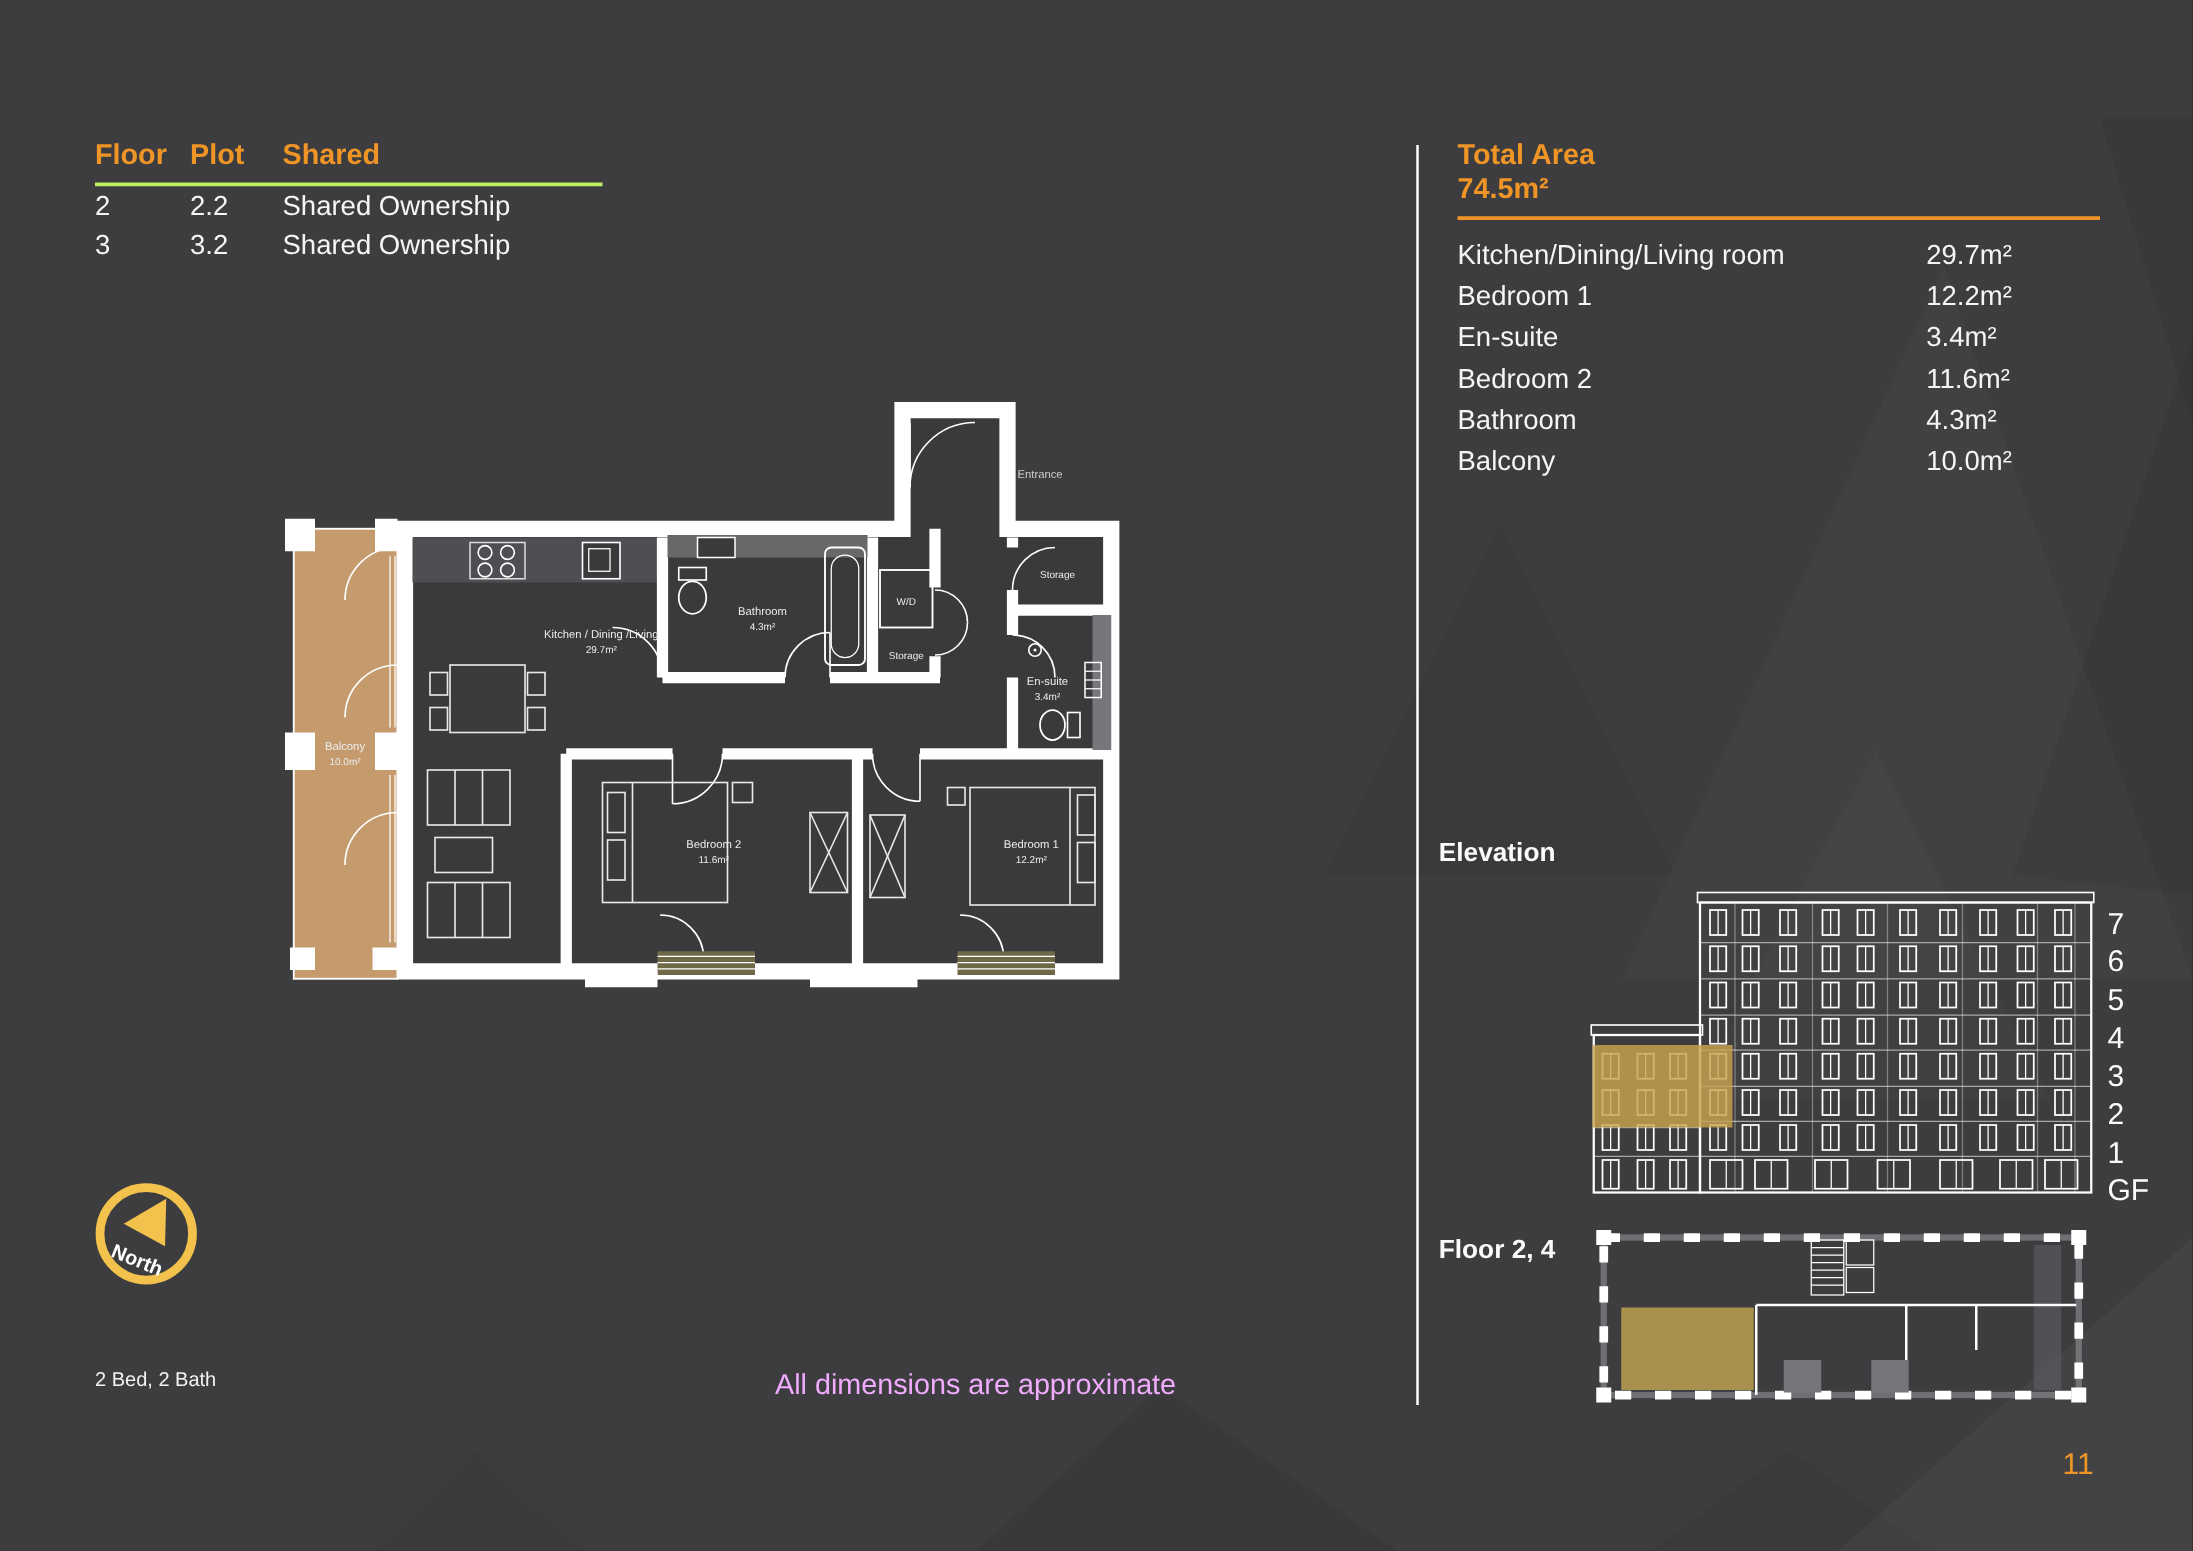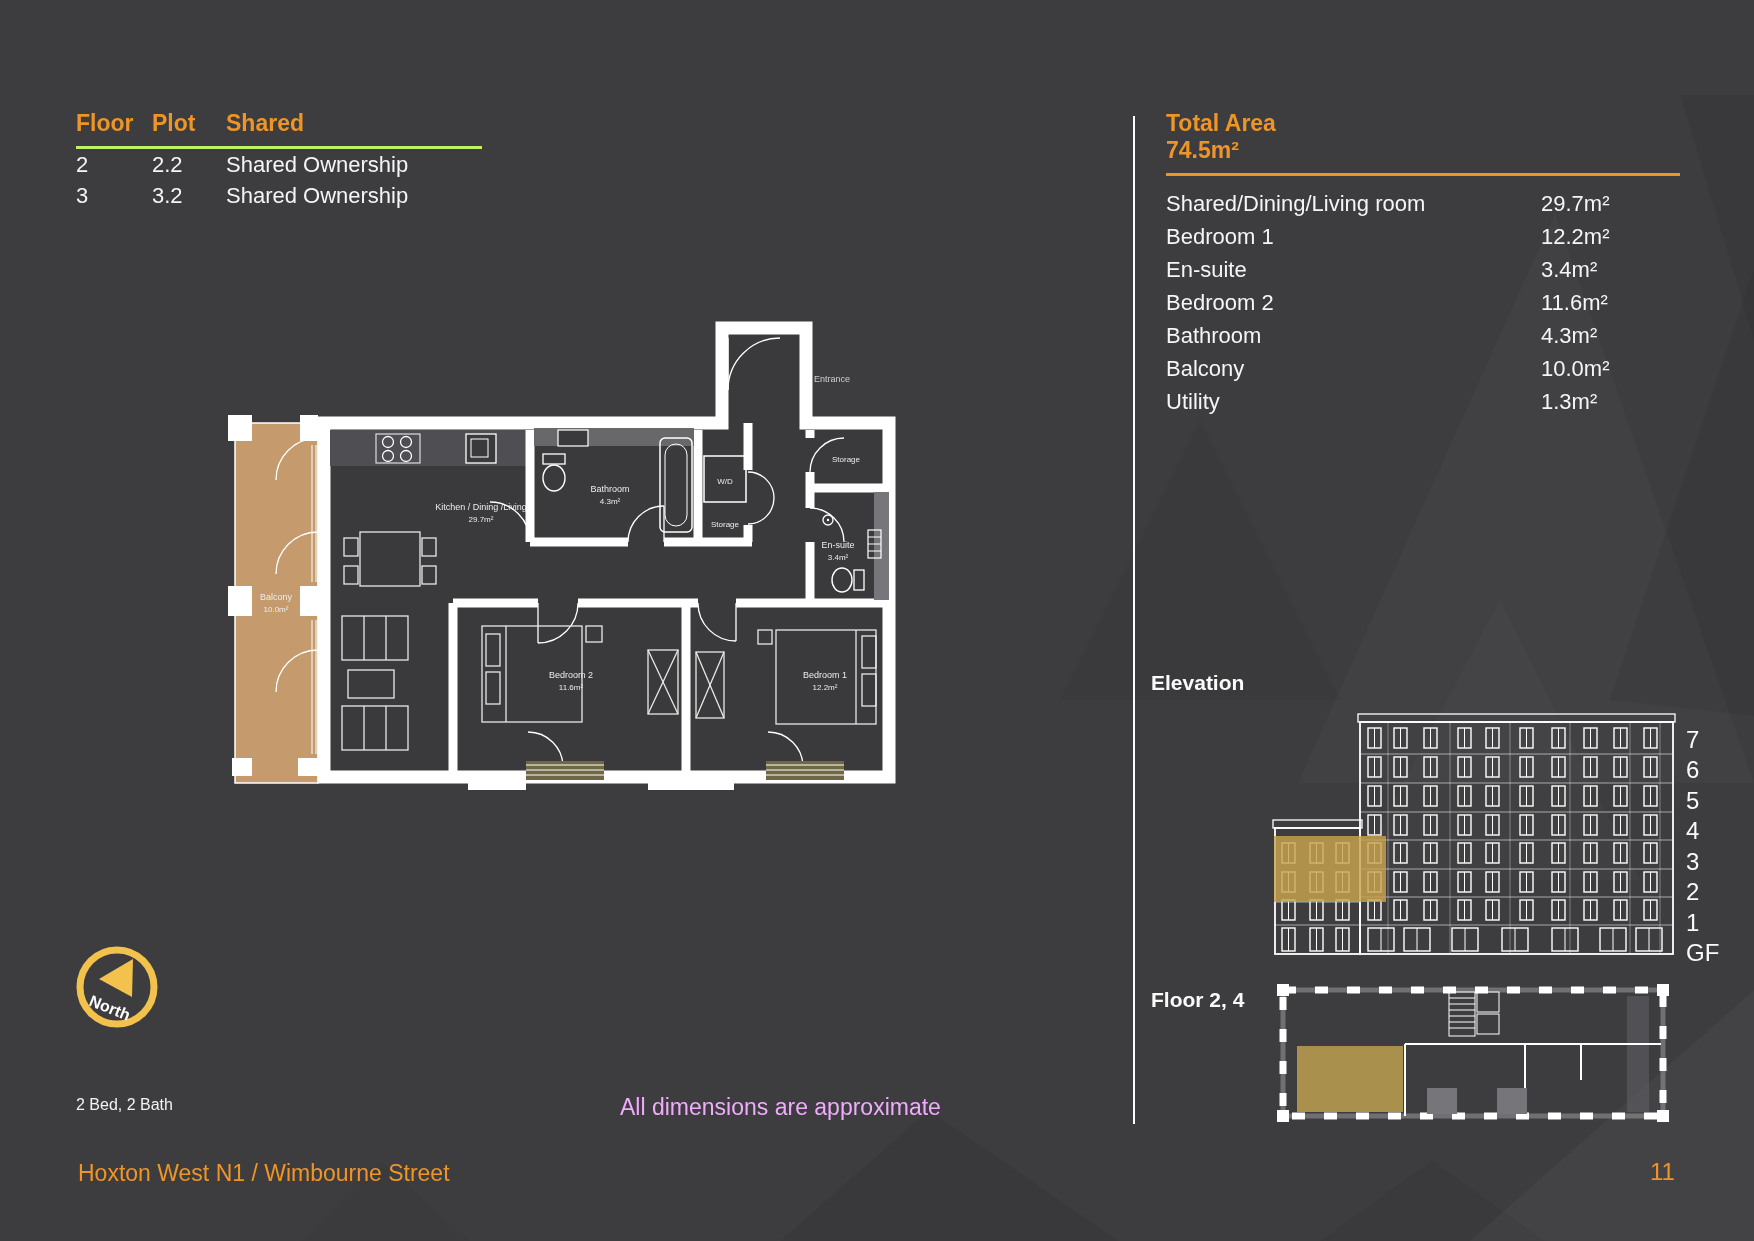--- a/index.html
+++ b/index.html
@@ -77,21 +77,21 @@
 
   <div class="layer v-divider"></div>
 
   <div class="layer area-table">
     <div class="area-head">
       <span>Total Area</span>
       <span>74.5m²</span>
     </div>
     <div class="area-rows">
       <div class="area-row">
-        <span class="lbl">Shared/Dining/Living room</span>
+        <span class="lbl">Kitchen/Dining/Living room</span>
         <span class="val">29.7m²</span>
       </div>
       <div class="area-row">
         <span class="lbl">Bedroom 1</span>
         <span class="val">12.2m²</span>
       </div>
       <div class="area-row">
         <span class="lbl">En-suite</span>
         <span class="val">3.4m²</span>
       </div>
@@ -99,24 +99,20 @@
         <span class="lbl">Bedroom 2</span>
         <span class="val">11.6m²</span>
       </div>
       <div class="area-row">
         <span class="lbl">Bathroom</span>
         <span class="val">4.3m²</span>
       </div>
       <div class="area-row">
         <span class="lbl">Balcony</span>
         <span class="val">10.0m²</span>
-      </div>
-      <div class="area-row">
-        <span class="lbl">Utility</span>
-        <span class="val">1.3m²</span>
       </div>
     </div>
   </div>
 
   <svg class="layer" style="left:228px;top:320px;" width="680" height="470" viewBox="0 0 680 470">
 
     <g>
       <rect x="7" y="103" width="83" height="360" fill="#c59b6e" stroke="#fff" stroke-width="1.5"></rect>
       <line x1="84" y1="125" x2="84" y2="262" stroke="#fff" stroke-width="1"></line>
       <line x1="88" y1="125" x2="88" y2="262" stroke="#fff" stroke-width="1"></line>
@@ -523,16 +519,15 @@
       <line x1="250" y1="64" x2="250" y2="136"></line>
       <line x1="306" y1="64" x2="306" y2="100"></line>
     </g>
     <rect x="152" y="108" width="30" height="26" fill="#75757a"></rect>
     <rect x="222" y="108" width="30" height="26" fill="#75757a"></rect>
     <rect x="22" y="66" width="106" height="66" fill="#b99c4f" opacity="0.88"></rect>
   </svg>
 
   <div class="layer bed-bath">2 Bed, 2 Bath</div>
   <div class="layer disclaimer">All dimensions are approximate</div>
-  <div class="layer footer-project">Hoxton West N1 / Wimbourne Street</div>
   <div class="layer page-number">11</div>
 
 </div>
 
 </body></html>

